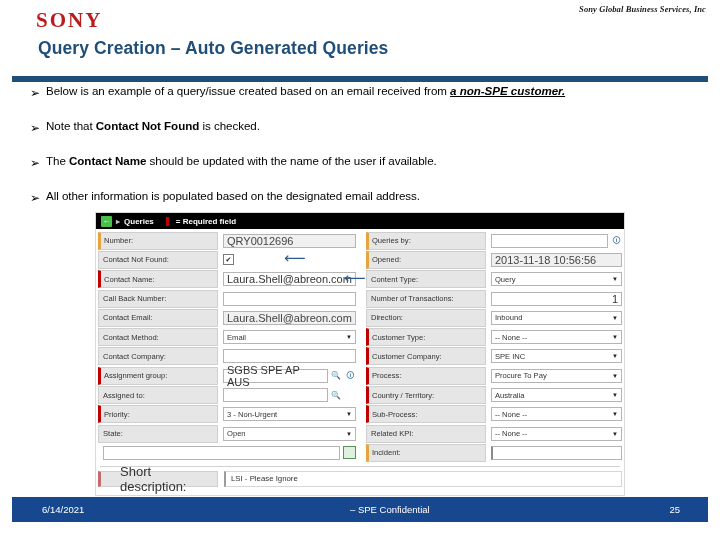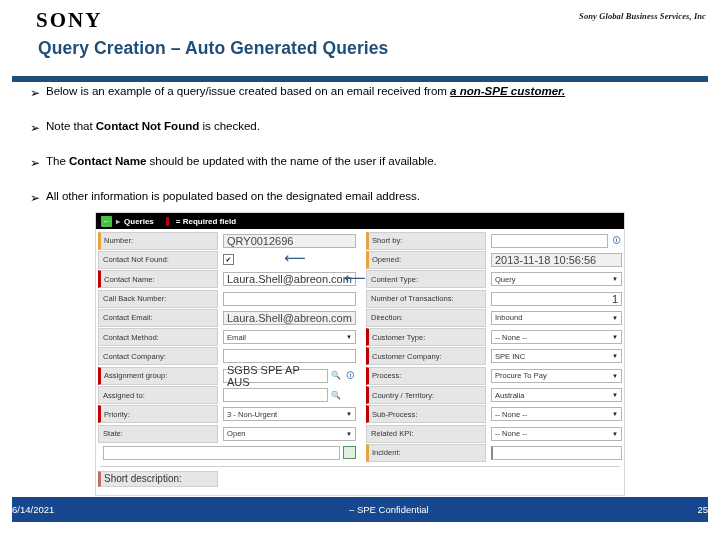--- a/index.html
+++ b/index.html
@@ -9,24 +9,24 @@
     font-family: "Liberation Sans", sans-serif;
     overflow: hidden;
   }
   .slide { position: relative; width: 720px; height: 540px; background:#fff; }
 
   
   .sony-logo {
     position: absolute; left: 36px; top: 8px;
     font-family: "Liberation Serif", serif;
     font-weight: 700; font-size: 21px; letter-spacing: 2.0px;
-    color: #000000;
+    color: #b91c1c;
   }
   .corp-line {
-    position: absolute; right: 14px; top: 11px;
+    position: absolute; right: 14px; top: 4px;
     font-family: "Liberation Serif", serif;
     font-style: italic; font-weight: 600;
     font-size: 8.5px; color: #1a1a1a; letter-spacing: .1px;
   }
   .slide-title {
     position: absolute; left: 38px; top: 38px;
     font-size: 17.5px; font-weight: 700; color: #1F4E79;
     letter-spacing: .1px;
   }
   .title-rule {
@@ -136,39 +136,39 @@
   .arrow-cb { left: 186px; top: 1px; }
   .arrow-cn { left: 246px; top: 1px; }
 
   .shot-bottom-sep {
     border-top: 1px solid #d0d0d0; margin: 3px 4px 0 4px;
   }
   .shortdesc-row { display: flex; align-items: center; padding: 3px 2px 0 2px; height: 18px; }
   .shortdesc-label {
     width: 120px; flex: 0 0 120px; background: #e6e6e6; border: 1px solid #cfcfcf;
     border-left: 3px solid #c56a6a; height: 16px;
-    display: flex; align-items: center; font-size: 10px; color: #333;
-    padding-left: 3px; box-sizing: border-box;
+    display: flex; align-items: center; font-size: 13px; color: #333;
+    padding-left: 19px; box-sizing: border-box;
   }
   .shortdesc-val {
     flex: 1; height: 16px; border: 1px solid #d6d6d6; border-left: 2px solid #9b9b9b;
     background: #fff; display: flex; align-items: center;
     font-size: 7.8px; color: #333; padding-left: 5px; margin-left: 6px;
     box-sizing: border-box;
   }
 
   
   .footer {
     position: absolute; left: 12px; bottom: 18px;
     width: 696px; height: 25px; background: #17478E; color: #fff;
     display: flex; align-items: center; font-size: 9.5px;
   }
-  .footer .f-date { }
+  .footer .f-date { padding-left: 30px; }
   .footer .f-center { flex: 1; text-align: center; margin-left: 26px; }
-  .footer .f-page { }
+  .footer .f-page { padding-right: 28px; }
 </style>
 </head>
 <body>
 
 <div class="slide">
 
   <div class="sony-logo">SONY</div>
   <div class="corp-line">Sony Global Business Services, Inc</div>
   <div class="slide-title">Query Creation – Auto Generated Queries</div>
   <div class="title-rule"></div>
@@ -308,21 +308,21 @@
             <div class="tbox"></div>
             <span class="cal-icon"></span>
           </div>
         </div>
 
       </div>
 
       <div class="col right">
 
         <div class="frow">
-          <div class="flabel req-orange">Short by:</div>
+          <div class="flabel req-orange">Queries by:</div>
           <div class="fctl">
             <div class="tbox"></div>
             <span class="mini-icon">🛈</span>
           </div>
         </div>
 
         <div class="frow">
           <div class="flabel req-orange">Opened:</div>
           <div class="fctl">
             <div class="tbox readonly">2013-11-18 10:56:56</div>
@@ -423,20 +423,21 @@
           </div>
         </div>
 
       </div>
     </div>
 
     <div class="shot-bottom-sep"></div>
 
     <div class="shortdesc-row">
       <div class="shortdesc-label">Short description:</div>
+      <div class="shortdesc-val">LSI - Please Ignore</div>
     </div>
 
   </div>
 
   <div class="footer">
     <span class="f-date">6/14/2021</span>
     <span class="f-center">– SPE Confidential</span>
     <span class="f-page">25</span>
   </div>
 

